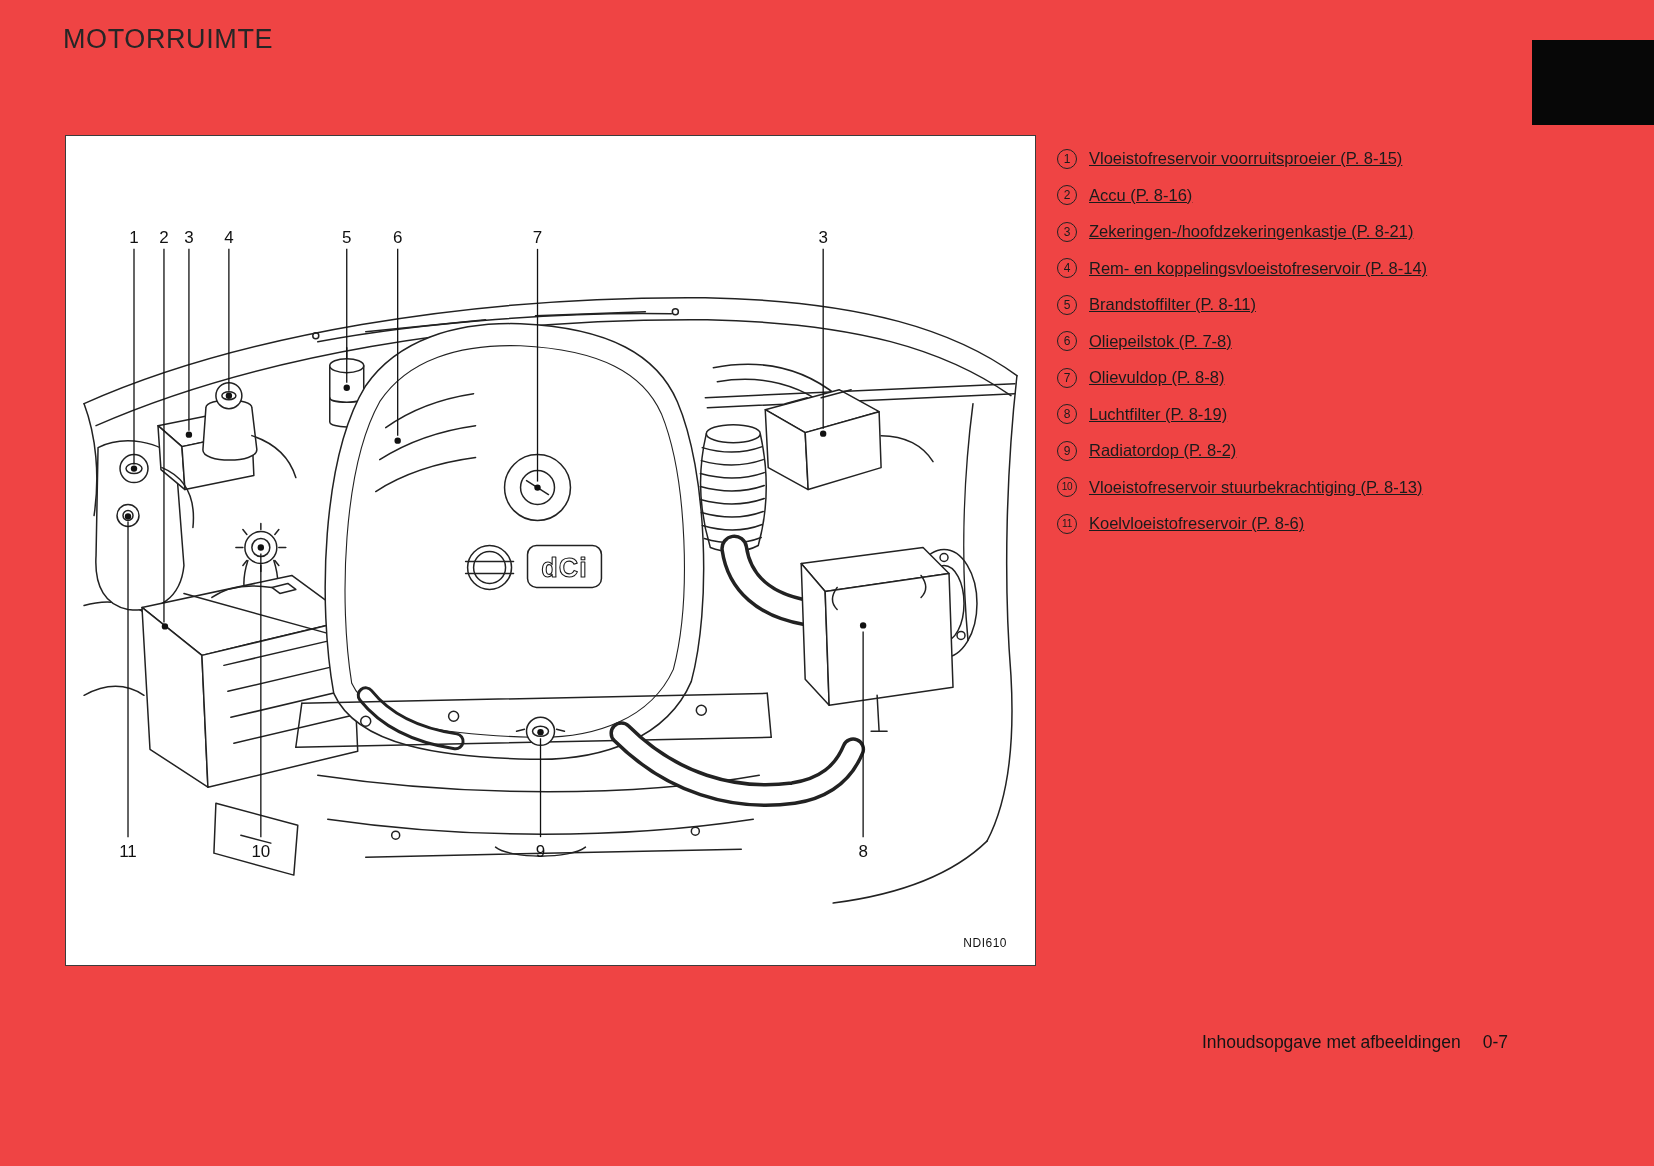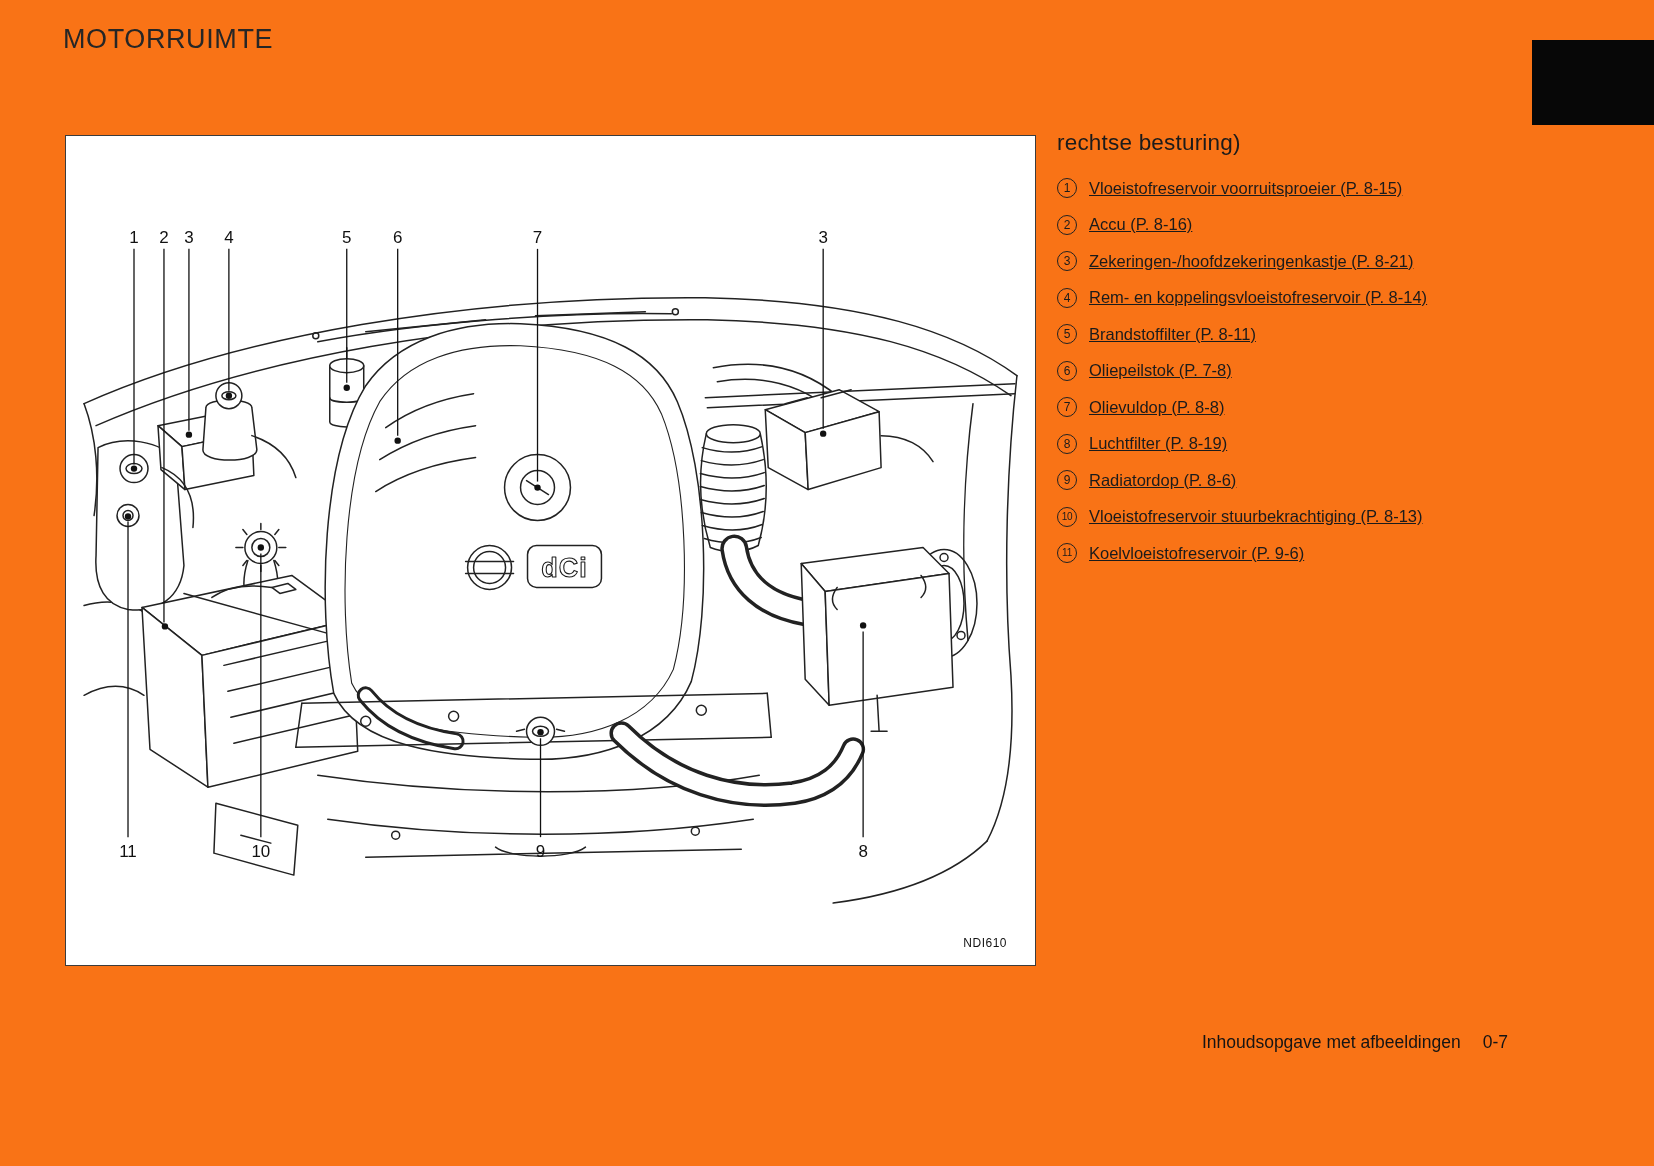--- a/index.html
+++ b/index.html
@@ -1,18 +1,18 @@
 <!DOCTYPE html>
 <html><head>
 <meta charset="utf-8">
 <style>
   * { margin:0; padding:0; box-sizing:border-box; }
   html,body { background:#e9e9e9; }
   body { font-family:"Liberation Sans","DejaVu Sans",sans-serif; }
-  .page { position:relative; width:1654px; height:1166px; background:#f97316; overflow:hidden; margin:0 auto;padding-left:40px; }
+  .page { position:relative; width:1654px; height:1166px; background:#ef4444; overflow:hidden; margin:0 auto;padding-left:40px; }
 
   .title { position:absolute; left:63px; top:24px; font-size:27px; letter-spacing:.6px; color:#262626; }
 
   .tab { position:absolute; left:1532px; top:40px; width:122px; height:85px; background:#070707; }
 
   .frame { position:absolute; left:65px; top:135px; width:971px; height:831px; border:1.5px solid #3c3c3c; background:#fff; }
   .frame svg { width:100%; height:100%; display:block; }
 
   .legend { position:absolute; left:1057px; top:128px; width:585px; color:#1b1b1b; }
   .legend-heading { font-size:22.5px; line-height:1.32; letter-spacing:.2px; }
@@ -240,21 +240,20 @@
         <text class="co" x="475" y="722">9</text>
         <text class="co" x="798" y="722">8</text>
       </g>
 
       <text class="code" x="942" y="812">NDI610</text>
     </svg>
   </div>
 
   <div class="legend">
     <div class="legend-heading">
-      <div>rechtse besturing)</div>
     </div>
     <div class="legend-items">
       <div class="legend-row">
         <span class="circ">1</span>
         <span class="legend-label">Vloeistofreservoir voorruitsproeier (P. 8-15)</span>
       </div>
       <div class="legend-row">
         <span class="circ">2</span>
         <span class="legend-label">Accu (P. 8-16)</span>
       </div>
@@ -277,29 +276,29 @@
       <div class="legend-row">
         <span class="circ">7</span>
         <span class="legend-label">Olievuldop (P. 8-8)</span>
       </div>
       <div class="legend-row">
         <span class="circ">8</span>
         <span class="legend-label">Luchtfilter (P. 8-19)</span>
       </div>
       <div class="legend-row">
         <span class="circ">9</span>
-        <span class="legend-label">Radiatordop (P. 8-6)</span>
+        <span class="legend-label">Radiatordop (P. 8-2)</span>
       </div>
       <div class="legend-row two">
         <span class="circ">10</span>
         <span class="legend-label">Vloeistofreservoir stuurbekrachtiging (P. 8-13)</span>
       </div>
       <div class="legend-row two">
         <span class="circ">11</span>
-        <span class="legend-label">Koelvloeistofreservoir (P. 9-6)</span>
+        <span class="legend-label">Koelvloeistofreservoir (P. 8-6)</span>
       </div>
     </div>
   </div>
 
   <div class="footer">
     <span class="flabel">Inhoudsopgave met afbeeldingen</span><span>0-7</span>
   </div>
 
 </div>
 

